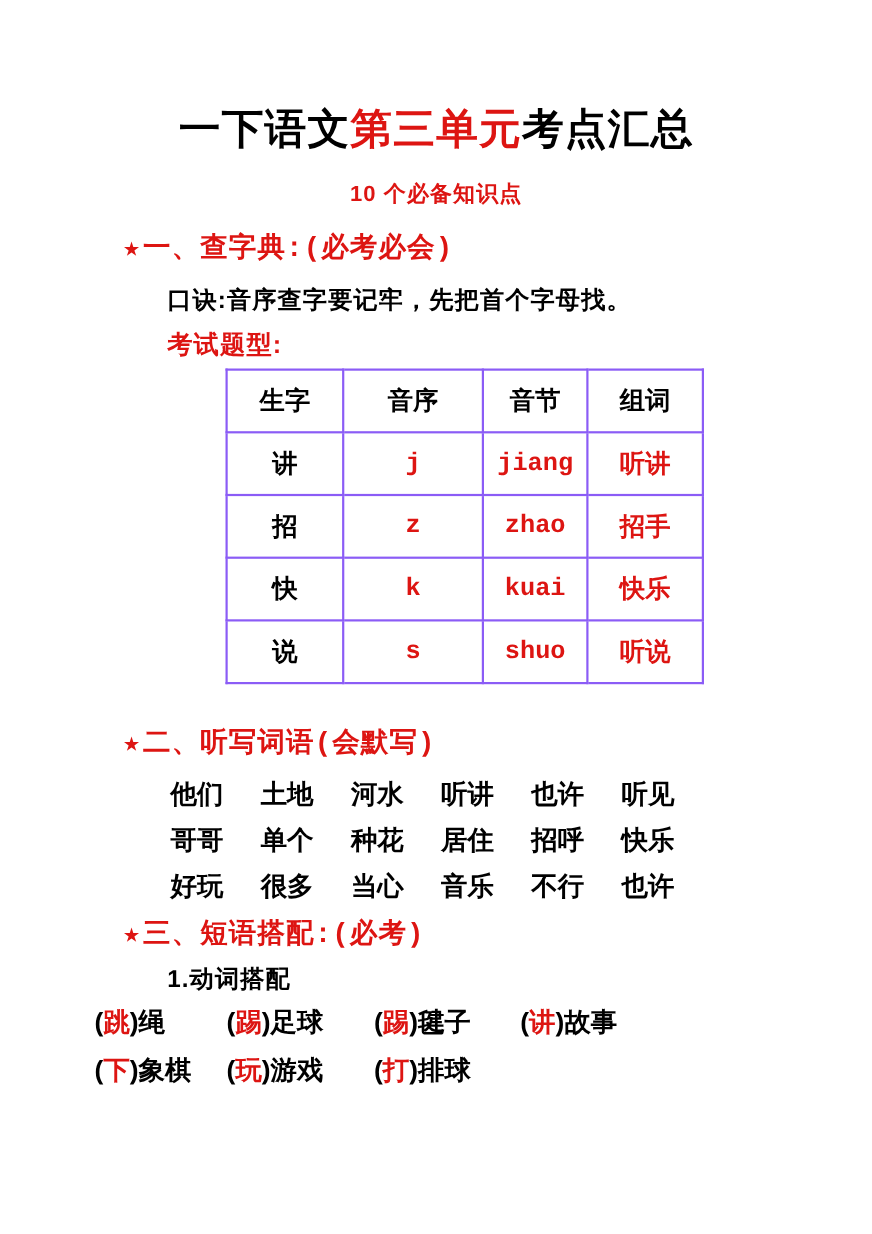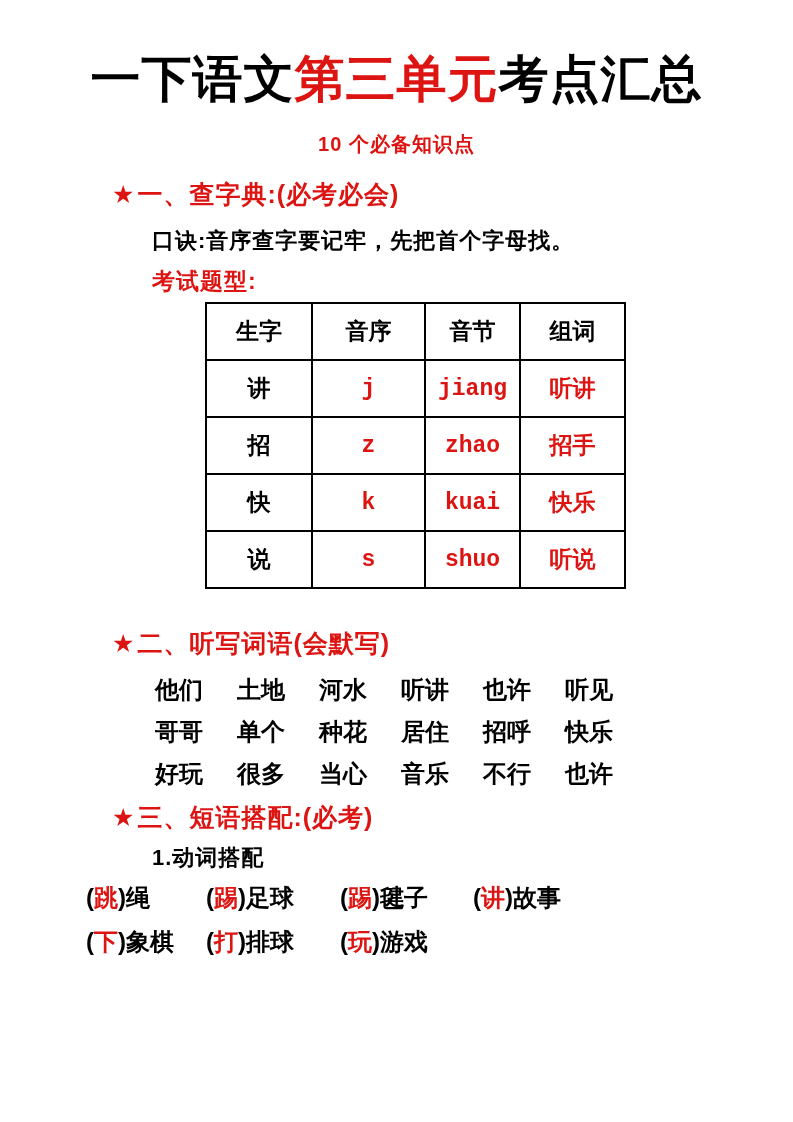--- a/index.html
+++ b/index.html
@@ -13,39 +13,40 @@
     background: var(--paper);
     overflow: hidden;
     color: var(--ink);
     font-family: "Liberation Sans", "DejaVu Sans", sans-serif;
     font-weight: 700;
   }
   .red { color: var(--accent); }
 
   .title {
     margin: 0;
-    padding-top: 51px;
+    padding-top: 97px;
     text-align: center;
-    font-size: 50px;
+    font-size: 38px;
     line-height: 1.15;
     letter-spacing: 1px;
   }
   .subtitle {
     margin-top: 22px;
     text-align: center;
     font-size: 20px;
     letter-spacing: 1px;
   }
 
   .section-heading {
     margin-left: 112px;
     font-size: 25px;
     line-height: 1.16;
     color: var(--accent);
     letter-spacing: 1px;
+    font-family: Liberation Mono, monospace;
   }
   .heading-1 { margin-top: 22px; }
   .heading-2 { margin-top: 40px; }
   .heading-3 { margin-top: 14px; }
   .star { margin-right: 2px; }
 
   .body-line {
     margin: 0 0 0 152px;
     font-size: 22px;
     line-height: 1.2;
@@ -61,29 +62,29 @@
     color: var(--accent);
     letter-spacing: 1px;
   }
 
   table.exam-table {
     margin: 8px 0 0 205px;
     border-collapse: collapse;
     table-layout: fixed;
   }
   .exam-table th, .exam-table td {
-    border: 2px solid #000000;
+    border: 2px solid #8b5cf6;
     height: 42px;
     text-align: center;
     vertical-align: middle;
     font-size: 23px;
     padding: 12px;
   }
   .exam-table .col-char { width: 106px; }
-  .exam-table .col-initial { width: 113px; }
+  .exam-table .col-initial { width: 127px; }
   .exam-table .col-syllable { width: 84px; }
   .exam-table .col-word { width: 105px; }
   .pinyin {
     font-family: "Liberation Mono", "DejaVu Sans Mono", monospace;
     font-weight: 700;
     font-size: 22px;
     color: var(--accent);
   }
   .cell-word { color: var(--accent); }
 
@@ -190,17 +191,17 @@
   <div class="section-heading heading-3"><span class="star">★</span><span>三、短语搭配:(必考)</span></div>
 
   <p class="body-line verb-label">1.动词搭配</p>
 
   <div class="phrase-grid">
       <span class="phrase-item"><span>(</span><span class="red">跳</span><span>)</span><span>绳</span></span>
       <span class="phrase-item"><span>(</span><span class="red">踢</span><span>)</span><span>足球</span></span>
       <span class="phrase-item"><span>(</span><span class="red">踢</span><span>)</span><span>毽子</span></span>
       <span class="phrase-item"><span>(</span><span class="red">讲</span><span>)</span><span>故事</span></span>
       <span class="phrase-item"><span>(</span><span class="red">下</span><span>)</span><span>象棋</span></span>
+      <span class="phrase-item"><span>(</span><span class="red">玩</span><span>)</span><span>游戏</span></span>
       <span class="phrase-item"><span>(</span><span class="red">打</span><span>)</span><span>排球</span></span>
-      <span class="phrase-item"><span>(</span><span class="red">玩</span><span>)</span><span>游戏</span></span>
     </div>
 
 </div>
 
 </body></html>

